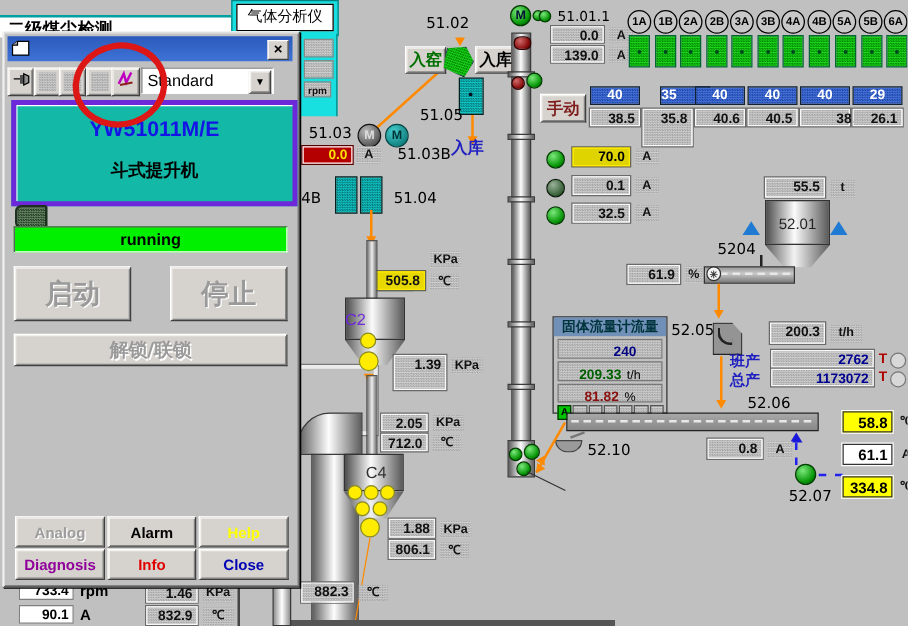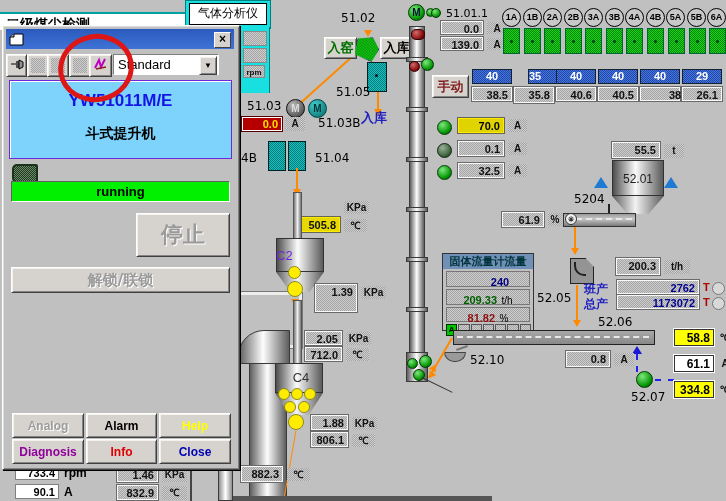--- a/index.html
+++ b/index.html
@@ -190,21 +190,21 @@
 <div class="abs raised btn3" style="left:432px;top:75px;width:35px;height:21px;">
   <span style="font:bold 13px 'DejaVu Sans',sans-serif;color:#7f1d1d;">手动</span>
 </div>
 <div class="abs spv chkb" style="left:472px;top:69px;border:1px solid #123;color:#fff;font:bold 11px/13px 'Liberation Sans',sans-serif;text-align:center;">40</div>
 <div class="abs spv chkb" style="left:493px;top:69px;border:1px solid #123;color:#fff;font:bold 11px/13px 'Liberation Sans',sans-serif;text-align:left;margin-left:35px;">35</div>
 <div class="abs spv chkb" style="left:556px;top:69px;border:1px solid #123;color:#fff;font:bold 11px/13px 'Liberation Sans',sans-serif;text-align:center;">40</div>
 <div class="abs spv chkb" style="left:598px;top:69px;border:1px solid #123;color:#fff;font:bold 11px/13px 'Liberation Sans',sans-serif;text-align:center;">40</div>
 <div class="abs spv chkb" style="left:640px;top:69px;border:1px solid #123;color:#fff;font:bold 11px/13px 'Liberation Sans',sans-serif;text-align:center;">40</div>
 <div class="abs spv chkb" style="left:682px;top:69px;border:1px solid #123;color:#fff;font:bold 11px/13px 'Liberation Sans',sans-serif;text-align:center;">29</div>
 <div class="abs spv chk vb" style="left:472px;top:87px;height:14px;">38.5</div>
-<div class="abs spv chk vb" style="left:514px;top:87px;height:16px;">35.8</div>
+<div class="abs spv chk vb" style="left:514px;top:87px;height:30px;">35.8</div>
 <div class="abs spv chk vb" style="left:556px;top:87px;height:14px;">40.6</div>
 <div class="abs spv chk vb" style="left:598px;top:87px;height:14px;">40.5</div>
 <div class="abs spv chk vb" style="left:640px;top:87px;height:14px;padding-left:28px;">38.6</div>
 <div class="abs spv chk vb" style="left:682px;top:87px;height:14px;">26.1</div>
 
 <div class="abs gc" style="left:437px;top:120px;width:15px;height:15px;"></div>
 <div class="abs" style="left:458px;top:118px;width:46px;height:15px;background:#e0d400;border:1px solid #ffea00;box-shadow:0 0 0 1px #665;
             font:bold 11px/13px 'Liberation Sans',sans-serif;text-align:right;padding:1px 3px 0 0;box-sizing:border-box;">70.0</div>
 <div class="abs chk un" style="left:508px;top:119px;width:19px;height:13px;">A</div>
 <div class="abs gcd" style="left:437px;top:143px;width:15px;height:15px;"></div>
@@ -248,21 +248,21 @@
     <span style="width:11px;height:10px;background:#00c400;border:1px solid #030;font:bold 8px/10px 'Liberation Sans',sans-serif;text-align:center;color:#000;">A</span>
     <span class="chk" style="width:11px;height:10px;border:1px solid #555;background-color:#eee;"></span>
     <span class="chk" style="width:11px;height:10px;border:1px solid #555;"></span>
     <span class="chk" style="width:11px;height:10px;border:1px solid #555;"></span>
     <span class="chk" style="width:11px;height:10px;border:1px solid #555;"></span>
     <span class="chk" style="width:11px;height:10px;border:1px solid #555;"></span>
     <span class="chk" style="width:11px;height:10px;border:1px solid #555;"></span>
   </div>
 </div>
 
-<div class="abs lbl" style="left:537px;top:258px;margin-top:34px;">52.05</div>
+<div class="abs lbl" style="left:537px;top:258px;">52.05</div>
 <div class="abs" style="left:570px;top:258px;width:22px;height:24px;background:#949494;border:1px solid #222;clip-path:polygon(0 0,65% 0,100% 35%,100% 100%,0 100%);"></div>
 <div class="abs" style="left:574px;top:262px;width:10px;height:12px;border-left:2px solid #222;border-bottom:2px solid #222;border-bottom-left-radius:10px;"></div>
 <div class="abs vb chk" style="left:616px;top:258px;width:44px;height:17px;">200.3</div>
 <div class="abs chk un" style="left:664px;top:260px;width:26px;height:14px;">t/h</div>
 <div class="abs" style="left:584px;top:281px;font:bold 12px 'DejaVu Sans',sans-serif;color:#2020c0;">班产</div>
 <div class="abs vb chk" style="left:617px;top:280px;width:82px;height:14px;color:#000090;">2762</div>
 <div class="abs" style="left:703px;top:281px;font:bold 11px 'Liberation Sans',sans-serif;color:#b00000;">T</div>
 <div class="abs" style="left:712px;top:282px;width:11px;height:11px;border-radius:50%;border:1px solid #777;background:#d8d8d8;"></div>
 <div class="abs" style="left:584px;top:296px;font:bold 12px 'DejaVu Sans',sans-serif;color:#2020c0;">总产</div>
 <div class="abs vb chk" style="left:617px;top:295px;width:82px;height:14px;color:#000090;">1173072</div>
@@ -349,33 +349,34 @@
             <path d="M2 11 L6 3 L8 10 L12 2" stroke="#c000c0" fill="none" stroke-width="2"></path>
             <path d="M3 12 l10 -2" stroke="#8c2020" stroke-width="1.5"></path>
           </svg></span>
     </span>
     <span class="sunken" style="position:absolute;left:110px;top:2px;width:106px;height:21px;background:#fff;box-sizing:border-box;">
       <span style="position:absolute;left:4px;top:2px;font:13px 'Liberation Sans',sans-serif;color:#000;">Standard</span>
       <span class="raised btn3" style="position:absolute;right:1px;top:1px;width:16px;height:17px;font-size:8px;color:#000;">▼</span>
     </span>
   </div>
 
-  <div style="position:absolute;left:6px;top:54px;width:221px;height:77px;background:#7dd3fc;
-              border:1px solid #6d28d9;box-shadow:inset 1px 1px 0 #fff;">
+  <div style="position:absolute;left:6px;top:54px;width:221px;height:77px;background:#14b8a6;
+              border:4px solid #6d28d9;box-shadow:inset 1px 1px 0 #fff;">
     <div style="margin-top:10px;text-align:center;font:bold 17px 'Liberation Sans',sans-serif;color:#1414e6;">YW51011M/E</div>
     <div style="margin-top:14px;text-align:center;font:bold 14px 'DejaVu Sans',sans-serif;color:#000;">斗式提升机</div>
   </div>
 
   <div class="chk" style="position:absolute;left:9px;top:138px;width:22px;height:15px;border:2px solid #1c321c;border-radius:5px 2px 2px 5px;
               background-image:conic-gradient(#203820 25%,#6a8a6a 0 50%,#203820 0 75%,#6a8a6a 0);"></div>
 
   <div style="position:absolute;left:8px;top:155px;width:219px;height:21px;background:#00f000;
               border:1px solid;border-color:#606060 #ffffff #ffffff #606060;
               font:bold 13px/20px 'Liberation Sans',sans-serif;text-align:center;color:#000;box-sizing:border-box;">running</div>
 
+  <button class="raised dis" style="position:absolute;left:8px;top:187px;width:94px;height:44px;font:bold 22px 'DejaVu Sans',sans-serif;">启动</button>
   <button class="raised dis" style="position:absolute;left:133px;top:187px;width:94px;height:44px;font:bold 22px 'DejaVu Sans',sans-serif;">停止</button>
 
   <button class="raised dis" style="position:absolute;left:8px;top:241px;width:219px;height:26px;font:bold 15px 'DejaVu Sans',sans-serif;">解锁/联锁</button>
 
   <button class="raised" style="position:absolute;left:9px;top:387px;width:72px;height:25px;font:bold 12px 'Liberation Sans',sans-serif;color:#9c9c9c;text-shadow:1px 1px 0 #fff;">Analog</button>
   <button class="raised" style="position:absolute;left:83px;top:387px;width:71px;height:25px;font:bold 12px 'Liberation Sans',sans-serif;color:#000;">Alarm</button>
   <button class="raised" style="position:absolute;left:156px;top:387px;width:72px;height:25px;font:bold 12px 'Liberation Sans',sans-serif;color:#ffff00;">Help</button>
   <button class="raised" style="position:absolute;left:9px;top:413px;width:72px;height:25px;font:bold 12px 'Liberation Sans',sans-serif;color:#90009a;">Diagnosis</button>
   <button class="raised" style="position:absolute;left:83px;top:413px;width:71px;height:25px;font:bold 12px 'Liberation Sans',sans-serif;color:#e00000;">Info</button>
   <button class="raised" style="position:absolute;left:156px;top:413px;width:72px;height:25px;font:bold 12px 'Liberation Sans',sans-serif;color:#0000b4;">Close</button>

